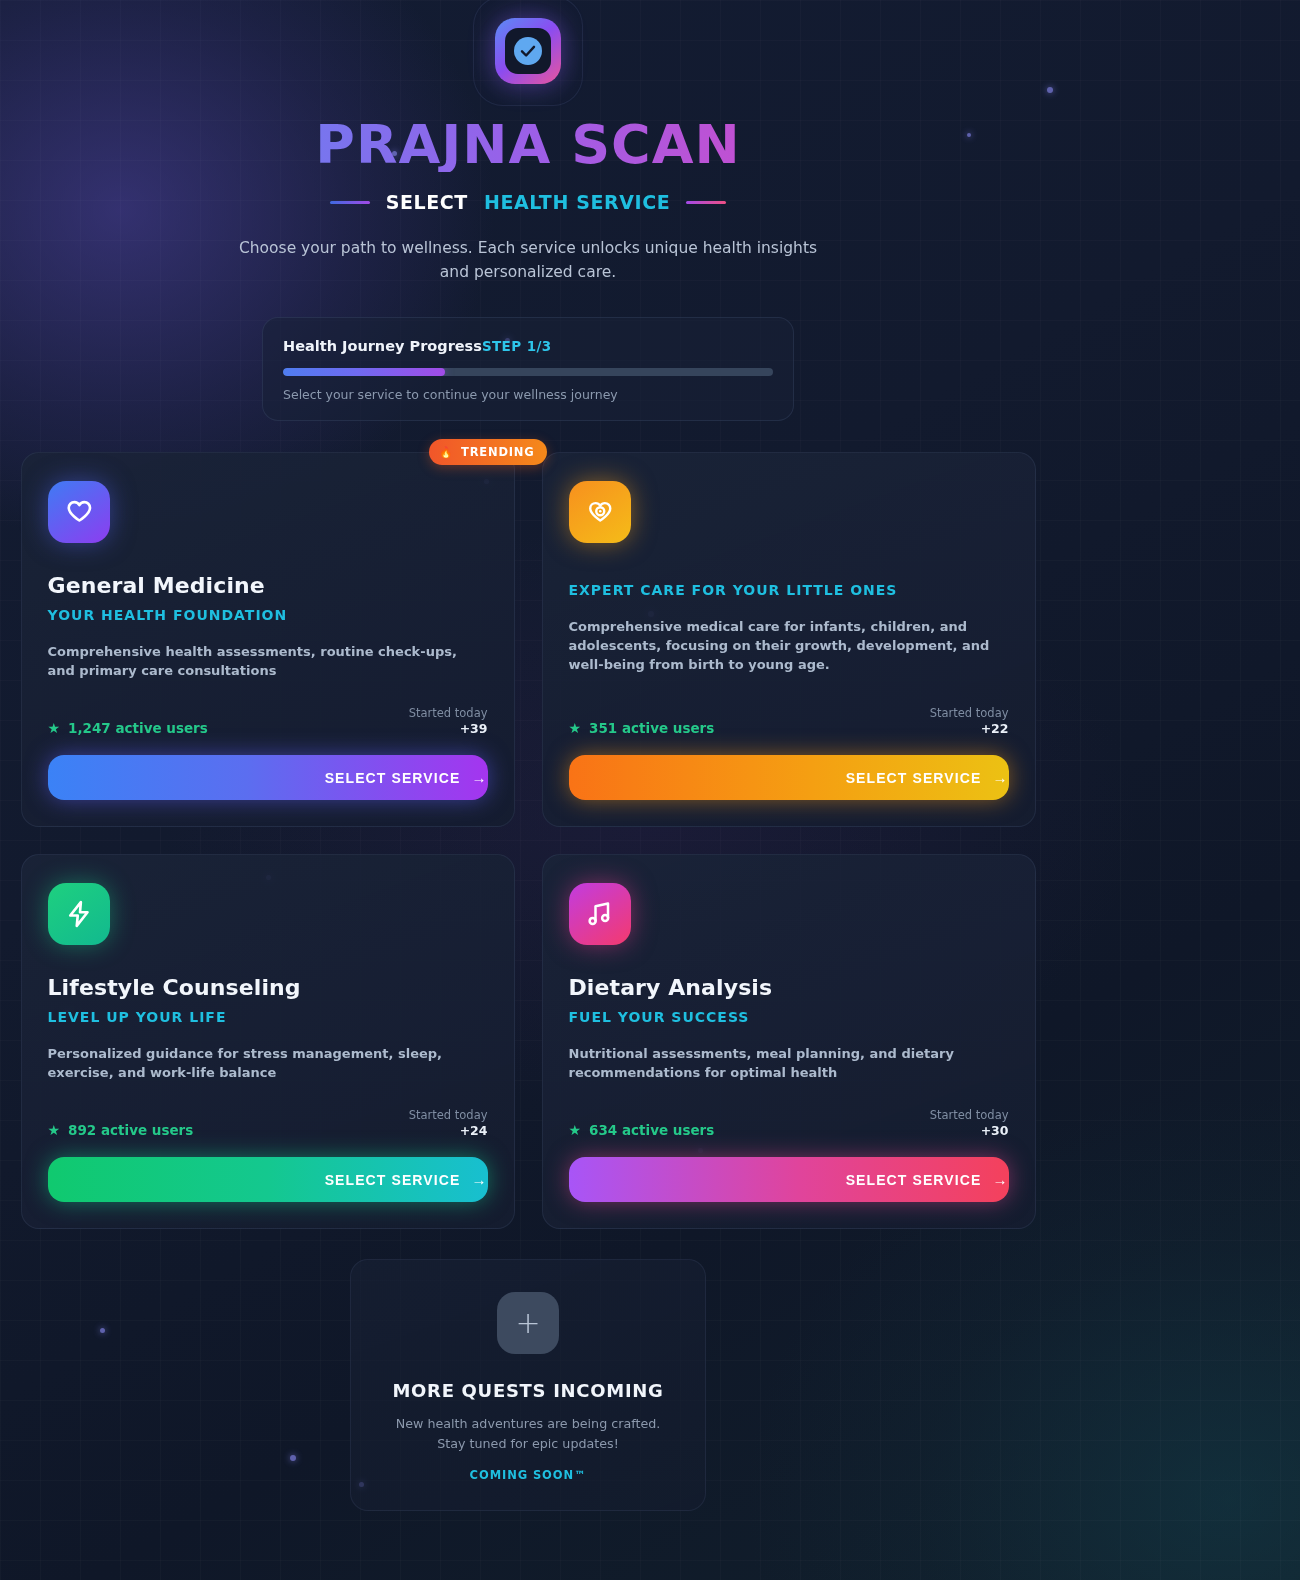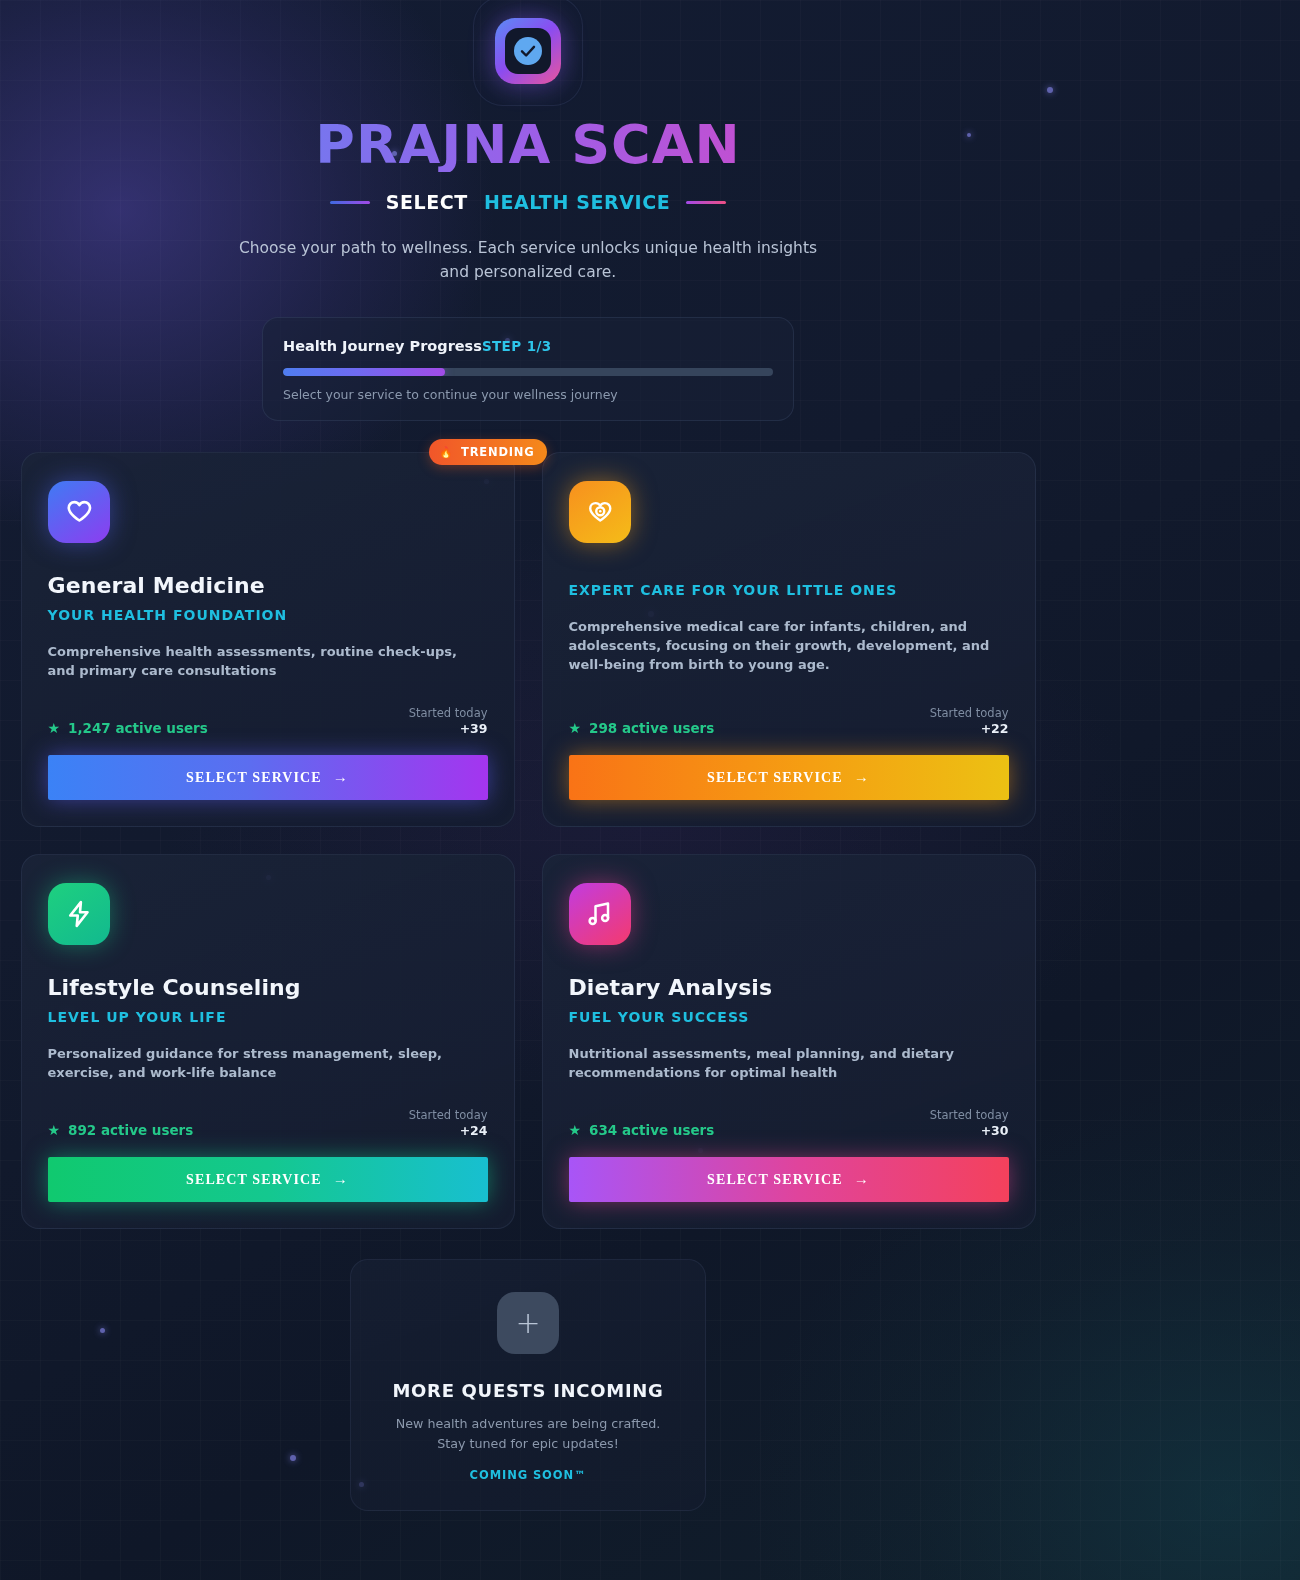--- a/index.html
+++ b/index.html
@@ -139,24 +139,24 @@
     padding-top:26px;
   }
   .stat-left{ display:flex; align-items:center; gap:8px; }
   .star{ color:#25c98a; font-size:14px; line-height:1; }
   .stat-users{ font-size:13.5px; font-weight:700; color:#25c98a; }
   .stat-right{ text-align:right; }
   .stat-label{ font-size:11.5px; color:#7f8da2; line-height:1.3; }
   .stat-delta{ font-size:12.5px; font-weight:700; color:#eaf0f8; }
 
   .svc-btn{
-    margin-top:19px; height:45px; border:none; border-radius:2px;
-    display:flex; align-items:center; justify-content:center; gap:11px;
+    margin-top:19px; height:45px; border:none; border-radius:16px;
+    display:flex; align-items:center; justify-content:flex-end; gap:11px;
     font-size:14px; font-weight:700; letter-spacing:1.1px; color:#ffffff;
-    font-family:Liberation Serif, serif; cursor:pointer; width:100%;
+    font-family:Liberation Sans, sans-serif; cursor:pointer; width:100%;
   }
   .svc-btn .arr{ font-size:15px; font-weight:400; }
   .btn-blue  { background:linear-gradient(90deg,#3b82f6 0%,#5b6ef0 45%,#a435ef 100%); box-shadow:0 0 22px rgba(90,90,235,.55); }
   .btn-orange{ background:linear-gradient(90deg,#f97316 0%,#f59f12 55%,#ecc113 100%); box-shadow:0 0 22px rgba(243,150,20,.50); }
   .btn-green { background:linear-gradient(90deg,#10c96f 0%,#14c88f 50%,#18bfd0 100%); box-shadow:0 0 22px rgba(20,200,140,.50); }
   .btn-pink  { background:linear-gradient(90deg,#a855f7 0%,#e0449c 52%,#f4415c 100%); box-shadow:0 0 22px rgba(220,70,140,.50); }
 
   .trending{
     position:absolute; top:-13px; left:408px;
     background:linear-gradient(90deg,#f1562a,#f5891a);
@@ -283,21 +283,21 @@
           <path d="M20.2 9.2c0-2.4-1.9-4.3-4.3-4.3-1.5 0-2.9.8-3.7 2-.8-1.2-2.2-2-3.7-2C6.1 4.9 4.2 6.8 4.2 9.2c0 4.6 8 9.6 8 9.6s8-5 8-9.6z"></path>
           <circle cx="12.2" cy="11.4" r="3.2"></circle>
           <circle cx="12.2" cy="11.4" r="1.0" fill="#fff" stroke="none"></circle>
         </svg>
       </div>
       <div class="svc-tag">EXPERT CARE FOR YOUR LITTLE ONES</div>
       <div class="svc-desc">Comprehensive medical care for infants, children, and adolescents, focusing on their growth, development, and well-being from birth to young age.</div>
       <div class="svc-stats">
         <div class="stat-left">
           <span class="star">★</span>
-          <span class="stat-users">298 active users</span>
+          <span class="stat-users">351 active users</span>
         </div>
         <div class="stat-right">
           <div class="stat-label">Started today</div>
           <div class="stat-delta">+22</div>
         </div>
       </div>
       <button class="svc-btn btn-orange">
         <span>SELECT SERVICE</span>
         <span class="arr">→</span>
       </button>

